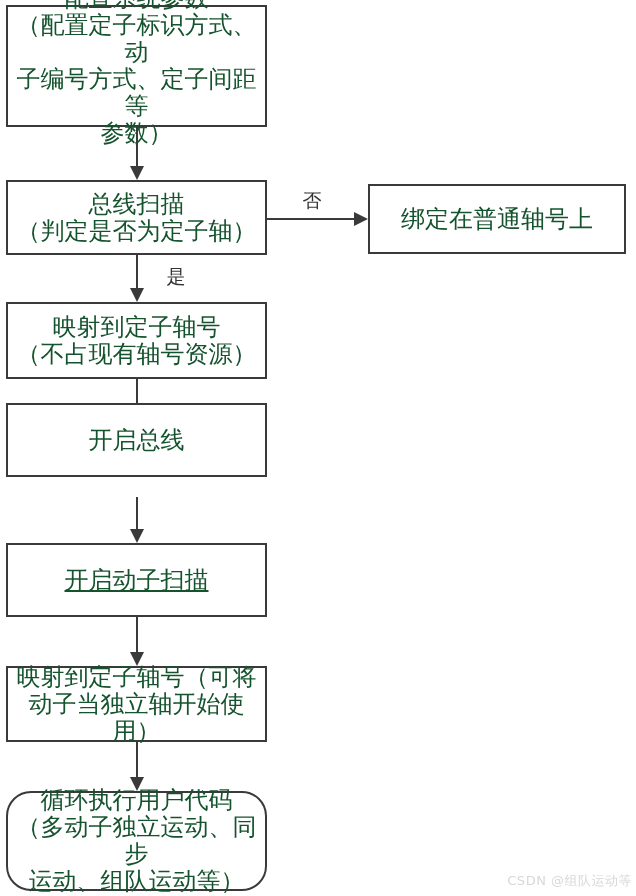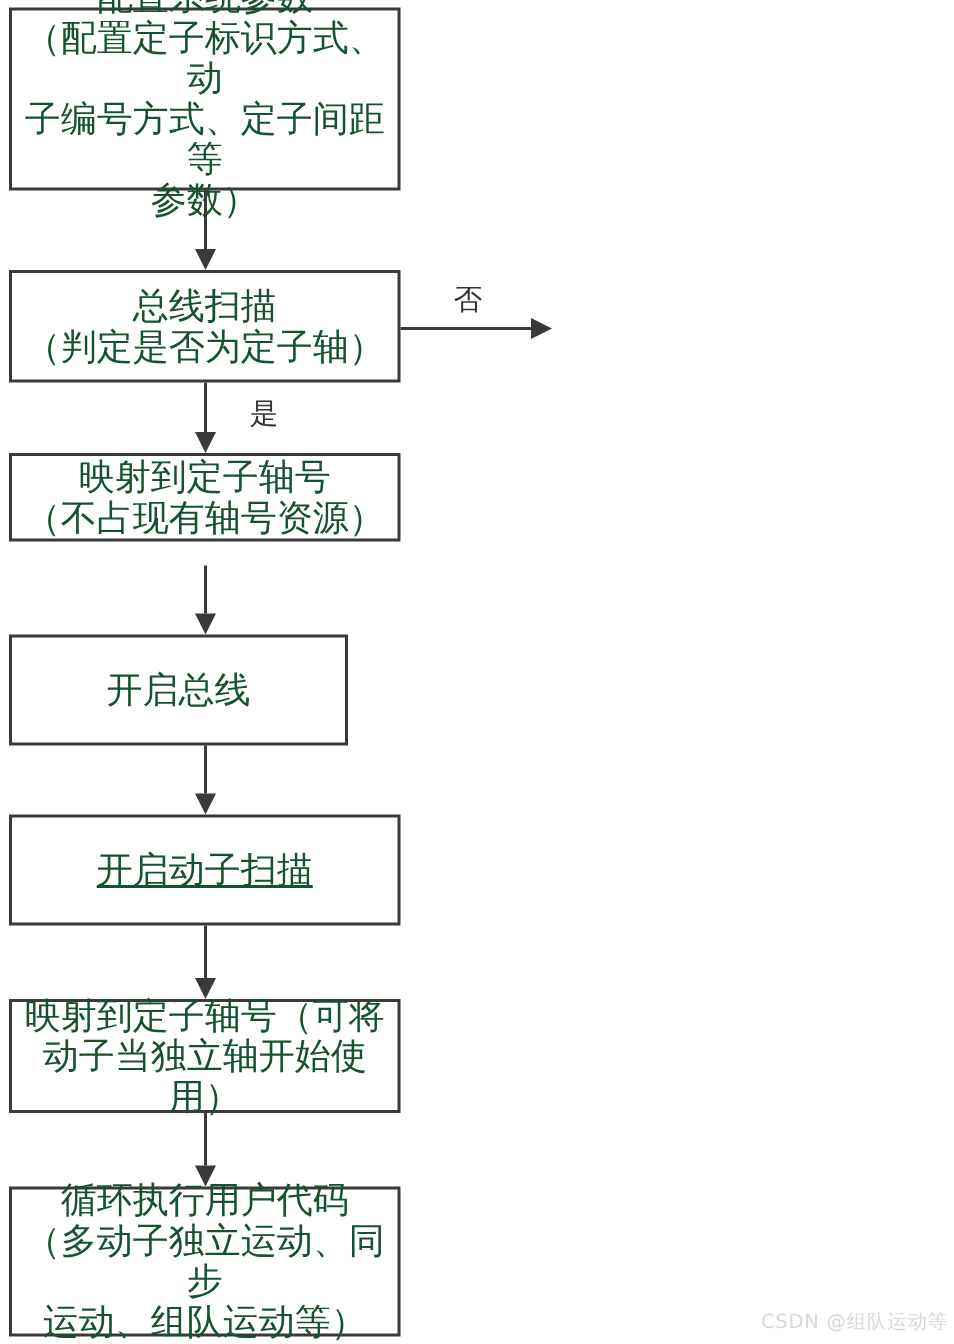--- a/index.html
+++ b/index.html
@@ -22,25 +22,25 @@
     justify-content: center;
     text-align: center;
     font-size: 24px;
     line-height: 27px;
     white-space: pre-line;
   }
   
   #n1   { left: 6px;   top: 5px;   width: 261px; height: 122px; }
   #n2   { left: 6px;   top: 180px; width: 261px; height: 75px;  }
   #n-no { left: 368px; top: 184px; width: 258px; height: 70px;  }
-  #n3   { left: 6px;   top: 302px; width: 261px; height: 59px;  }
-  #n4   { left: 6px;   top: 423px; width: 226px; height: 74px;  }
+  #n3   { left: 6px;   top: 302px; width: 261px; height: 77px;  }
+  #n4   { left: 6px;   top: 403px; width: 261px; height: 74px;  }
   #n5   { left: 6px;   top: 543px; width: 261px; height: 74px; text-decoration: underline;  }
   #n6   { left: 6px;   top: 666px; width: 261px; height: 76px;  }
-  #n7   { left: 6px;   top: 791px; width: 261px; height: 100px; }
+  #n7   { left: 6px;   top: 791px; width: 261px; height: 100px; border-radius: 25px; }
 
   .vline {
     position: absolute;
     left: 136px;
     width: 2px;
     background: #3a3a3a;
   }
   .vhead {
     position: absolute;
     left: 130px;
@@ -108,20 +108,23 @@
 
   <div class="node" id="n2">
     <span>总线扫描
 （判定是否为定子轴）</span>
   </div>
 
   <div id="h-line"></div>
   <div id="h-head"></div>
   <div class="edge-label" id="lbl-no">否</div>
 
+  <div class="node" id="n-no">
+    <span>绑定在普通轴号上</span>
+  </div>
 
   <div class="vline" id="v2-line"></div>
   <div class="vhead" id="v2-head"></div>
   <div class="edge-label" id="lbl-yes">是</div>
 
   <div class="node" id="n3">
     <span>映射到定子轴号
 （不占现有轴号资源）</span>
   </div>
 

